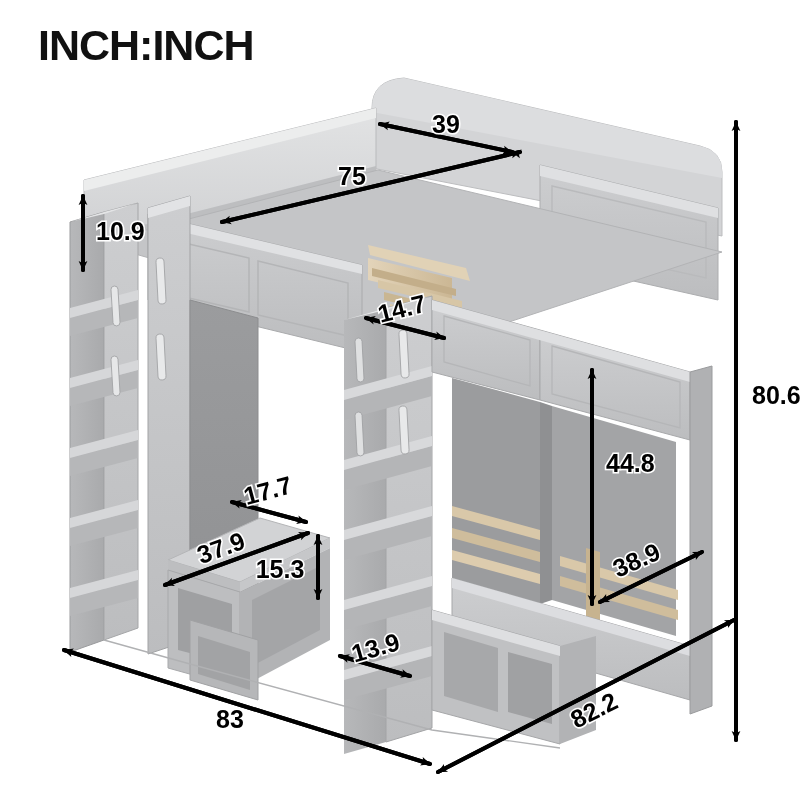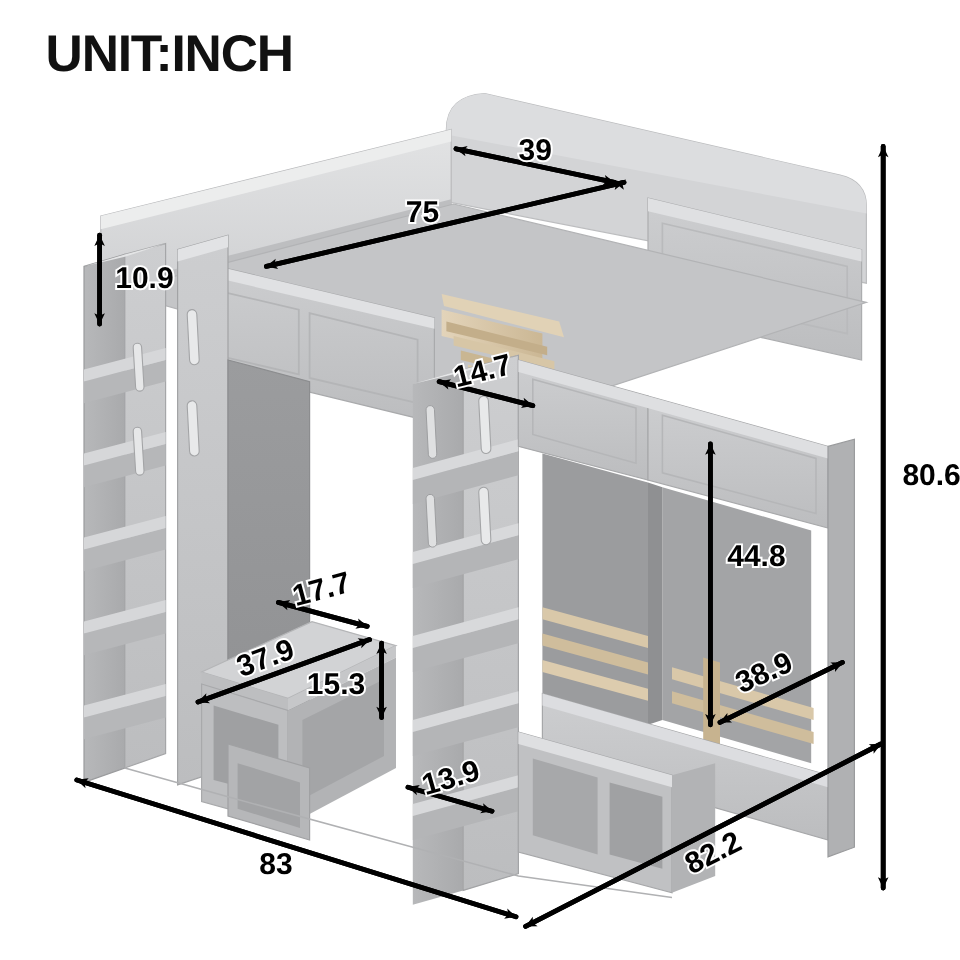--- a/index.html
+++ b/index.html
@@ -10,21 +10,21 @@
          letter-spacing:-1px;color:#111;line-height:1;}
   svg{position:absolute;left:0;top:0;}
   .dimtext{font-family:"Liberation Sans",sans-serif;font-weight:700;
            fill:#000;stroke:#fff;stroke-width:3.2;paint-order:stroke fill;}
 </style>
 </head>
 <body>
 
 <div id="stage">
 
-  <div id="title">UNIT:INCH</div>
+  <div id="title">INCH:INCH</div>
 
   <svg width="800" height="800" viewBox="0 0 800 800">
     <defs>
       <marker id="ah" markerWidth="11" markerHeight="11" refX="9.4" refY="5.5" orient="auto" markerUnits="userSpaceOnUse">
         <path d="M0.4,1.1 L9.8,5.5 L0.4,9.9 L2.6,5.5 Z" fill="#000"></path>
       </marker>
       <marker id="ah2" markerWidth="11" markerHeight="11" refX="9.4" refY="5.5" orient="auto" markerUnits="userSpaceOnUse">
         <path d="M0.4,1.1 L9.8,5.5 L0.4,9.9 L2.6,5.5 Z" fill="#000"></path>
       </marker>
       <linearGradient id="gTopL" x1="0" y1="0" x2="0" y2="1">

